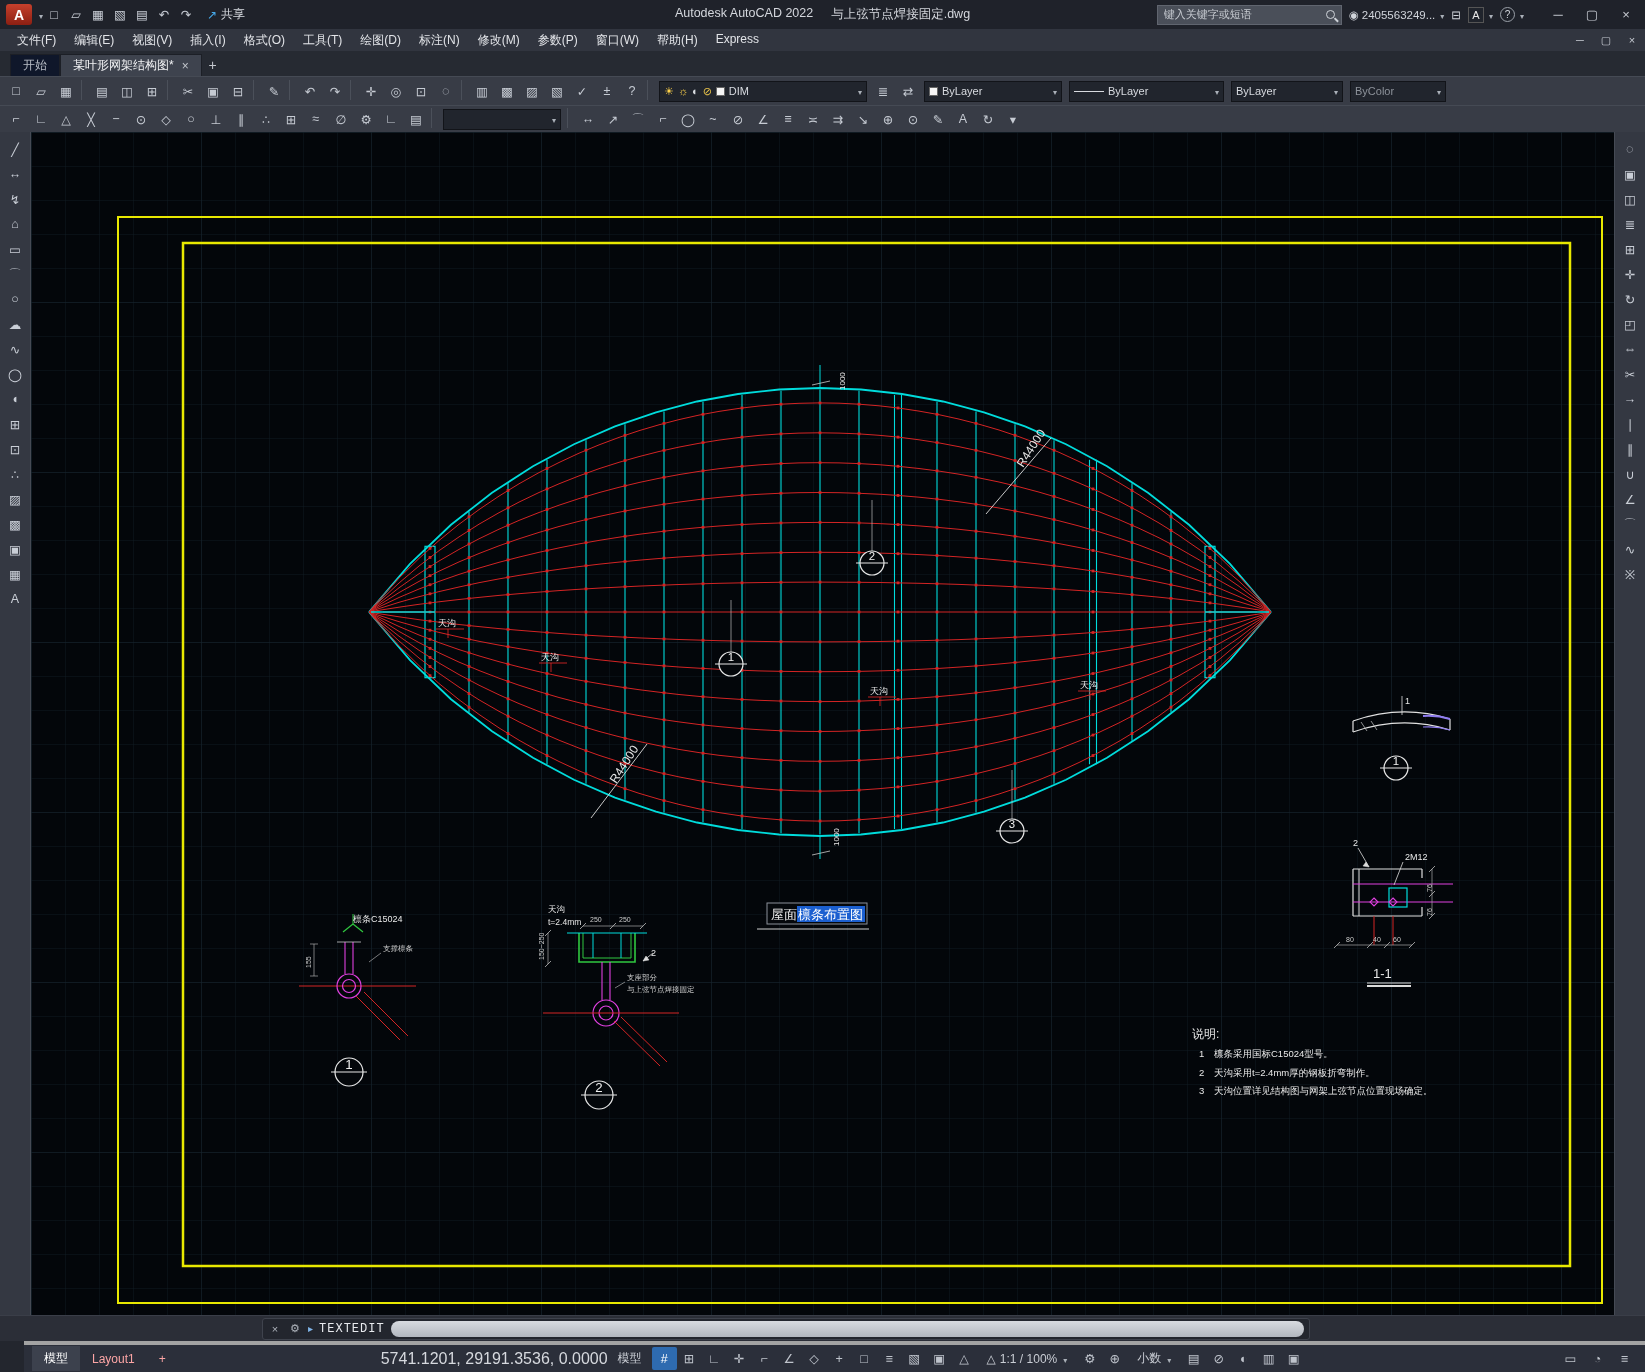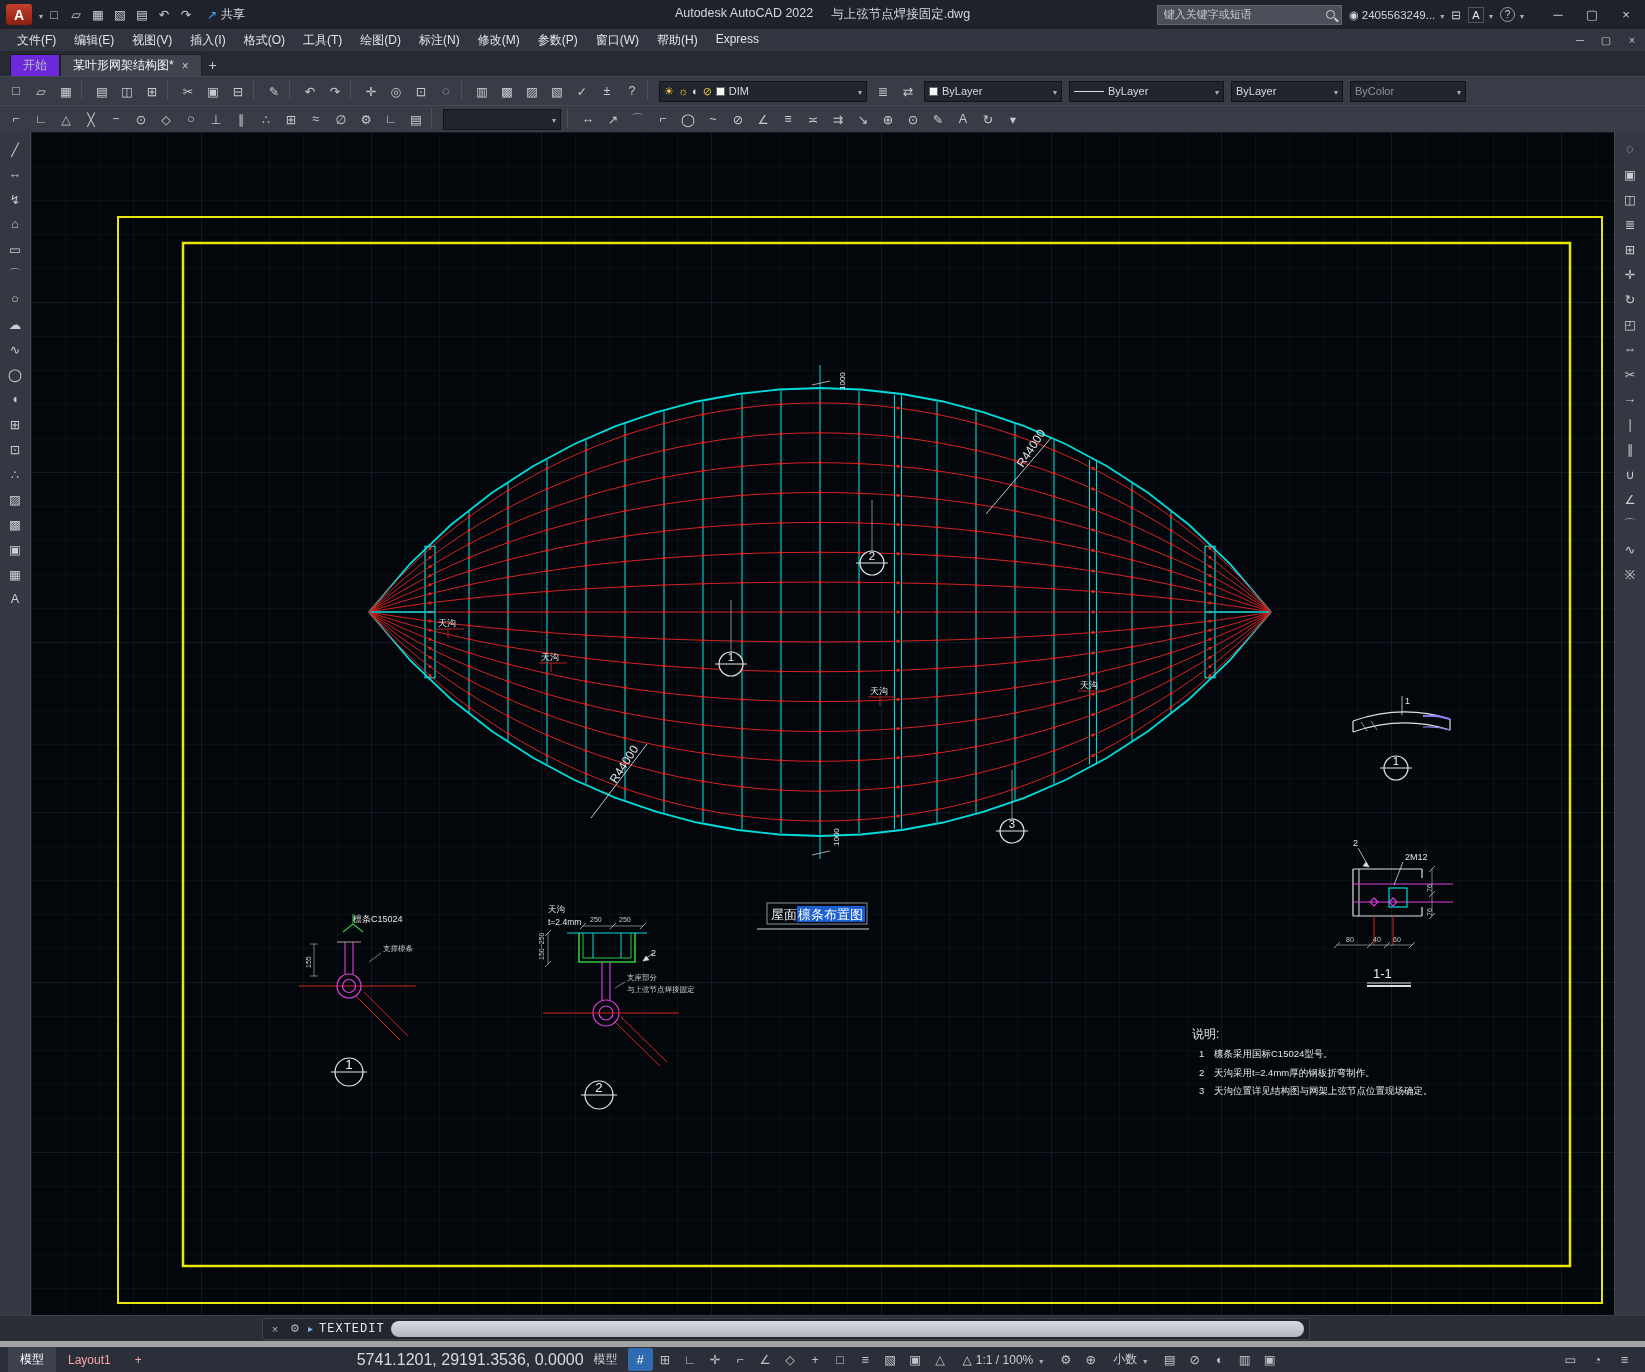--- a/index.html
+++ b/index.html
@@ -40,21 +40,21 @@
   
   .menubar { height:22px; background:#31353f; display:flex; align-items:center; color:#e2e4e8;
     font-size:12px; padding-left:8px; flex:0 0 auto; }
   .menu-item { padding:2px 9px; white-space:nowrap; }
   .menubar .winbtns { margin-left:auto; }
 
   
   .filetabs { height:25px; background:#262a32; display:flex; align-items:flex-end; padding-left:10px;
     flex:0 0 auto; }
   .ftab { height:22px; display:flex; align-items:center; gap:8px; padding:0 12px; font-size:12px;
-    color:#b9bec6; background:#6d28d9; border:1px solid #1c1f26; border-bottom:none; }
+    color:#b9bec6; background:#0f172a; border:1px solid #1c1f26; border-bottom:none; }
   .ftab.active { background:#3e434e; color:#f2f3f5; }
   .ftab .tclose { color:#c3c7cd; font-size:12px; }
   .ftab-add { width:22px; height:22px; display:flex; align-items:center; justify-content:center;
     color:#c3c7cd; font-size:14px; }
 
   
   .toolrow { background:#383c46; display:flex; align-items:center; padding:0 4px; gap:1px;
     border-top:1px solid #454a54; flex:0 0 auto; }
   .toolrow.r1 { height:29px; } .toolrow.r2 { height:27px; }
   .tbi { width:24px; height:22px; display:flex; align-items:center; justify-content:center;
@@ -83,21 +83,21 @@
     border-top:1px solid #3a3e48; }
   .cmd-inner { margin-left:262px; width:1048px; height:22px; background:#23262e; border:1px solid #3f434d;
     border-radius:3px; display:flex; align-items:center; padding:0 5px; gap:6px; }
   .cmd-btn { color:#aeb3bb; font-size:11px; width:14px; text-align:center; }
   .cmd-prompt-icon { color:#7fb4e8; font-size:10px; }
   .cmd-text { color:#e8eaee; font-size:12px; font-family:"Liberation Mono", monospace; letter-spacing:1px; }
   .cmd-input { flex:1; height:16px; border-radius:9px; background:linear-gradient(#d8dbe0,#b2b7bf); }
 
   
   .statusbar { height:31px; background:#2b2f3a; display:flex; align-items:center; color:#c9cdd4;
-    font-size:12px; padding:0 8px; gap:3px; flex:0 0 auto; border-top:6px solid #a3a3a3; }
+    font-size:12px; padding:0 8px; gap:3px; flex:0 0 auto; border-top:4px solid #a3a3a3;margin-left:24px; }
   .sbtab { padding:4px 12px; color:#fca5a5; }
   .sbtab.active { background:#3c414d; color:#fff; }
   .coords { margin-left:200px; color:#d6d9de; font-size:16px; white-space:nowrap; }
   .sbchip { display:flex; align-items:center; gap:4px; padding:3px 7px; color:#c9cdd4; white-space:nowrap; }
   .sti { width:25px; height:23px; display:flex; align-items:center; justify-content:center;
     color:#bfc4cc; font-size:12.5px; flex:0 0 auto; }
   .sti.active { background:#2e6bb0; color:#fff; border-radius:2px; }
   .sb-right { margin-left:auto; display:flex; align-items:center; gap:2px; }
 </style>
 </head>
@@ -241,21 +241,21 @@
     </div>
     <div class="combo" style="width:155px">
       <span class="ltline"></span>
       <span>ByLayer</span>
       <span class="caret"></span>
     </div>
     <div class="combo" style="width:112px">
       <span>ByLayer</span>
       <span class="caret"></span>
     </div>
-    <div class="combo" style="width:116px">
+    <div class="combo" style="width:96px">
       <span style="color:#8d929a">ByColor</span>
       <span class="caret"></span>
     </div>
   </div>
 
   <div class="toolrow r2">
     <div id="tb2-a" style="display:flex;gap:1px">
         <span class="tbi">⌐</span>
         <span class="tbi">∟</span>
         <span class="tbi">△</span>

